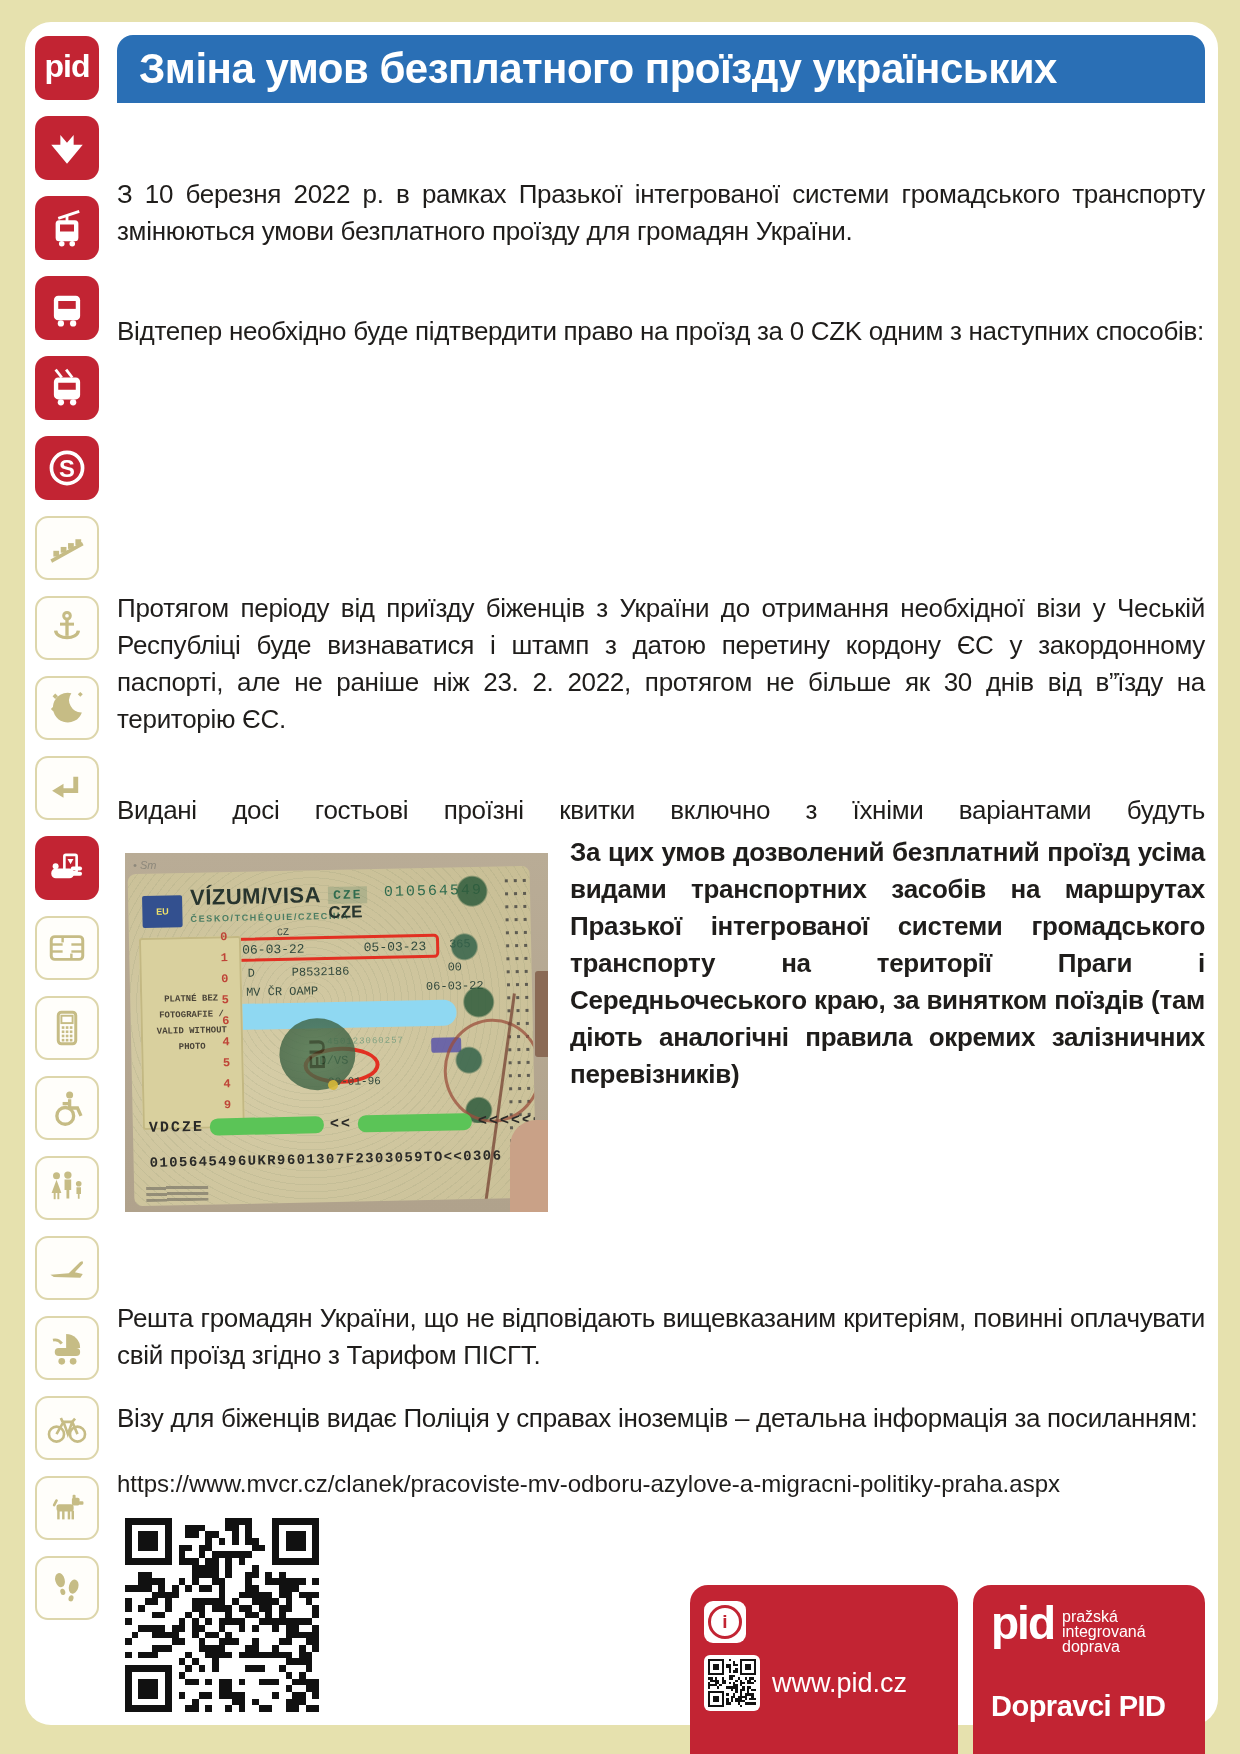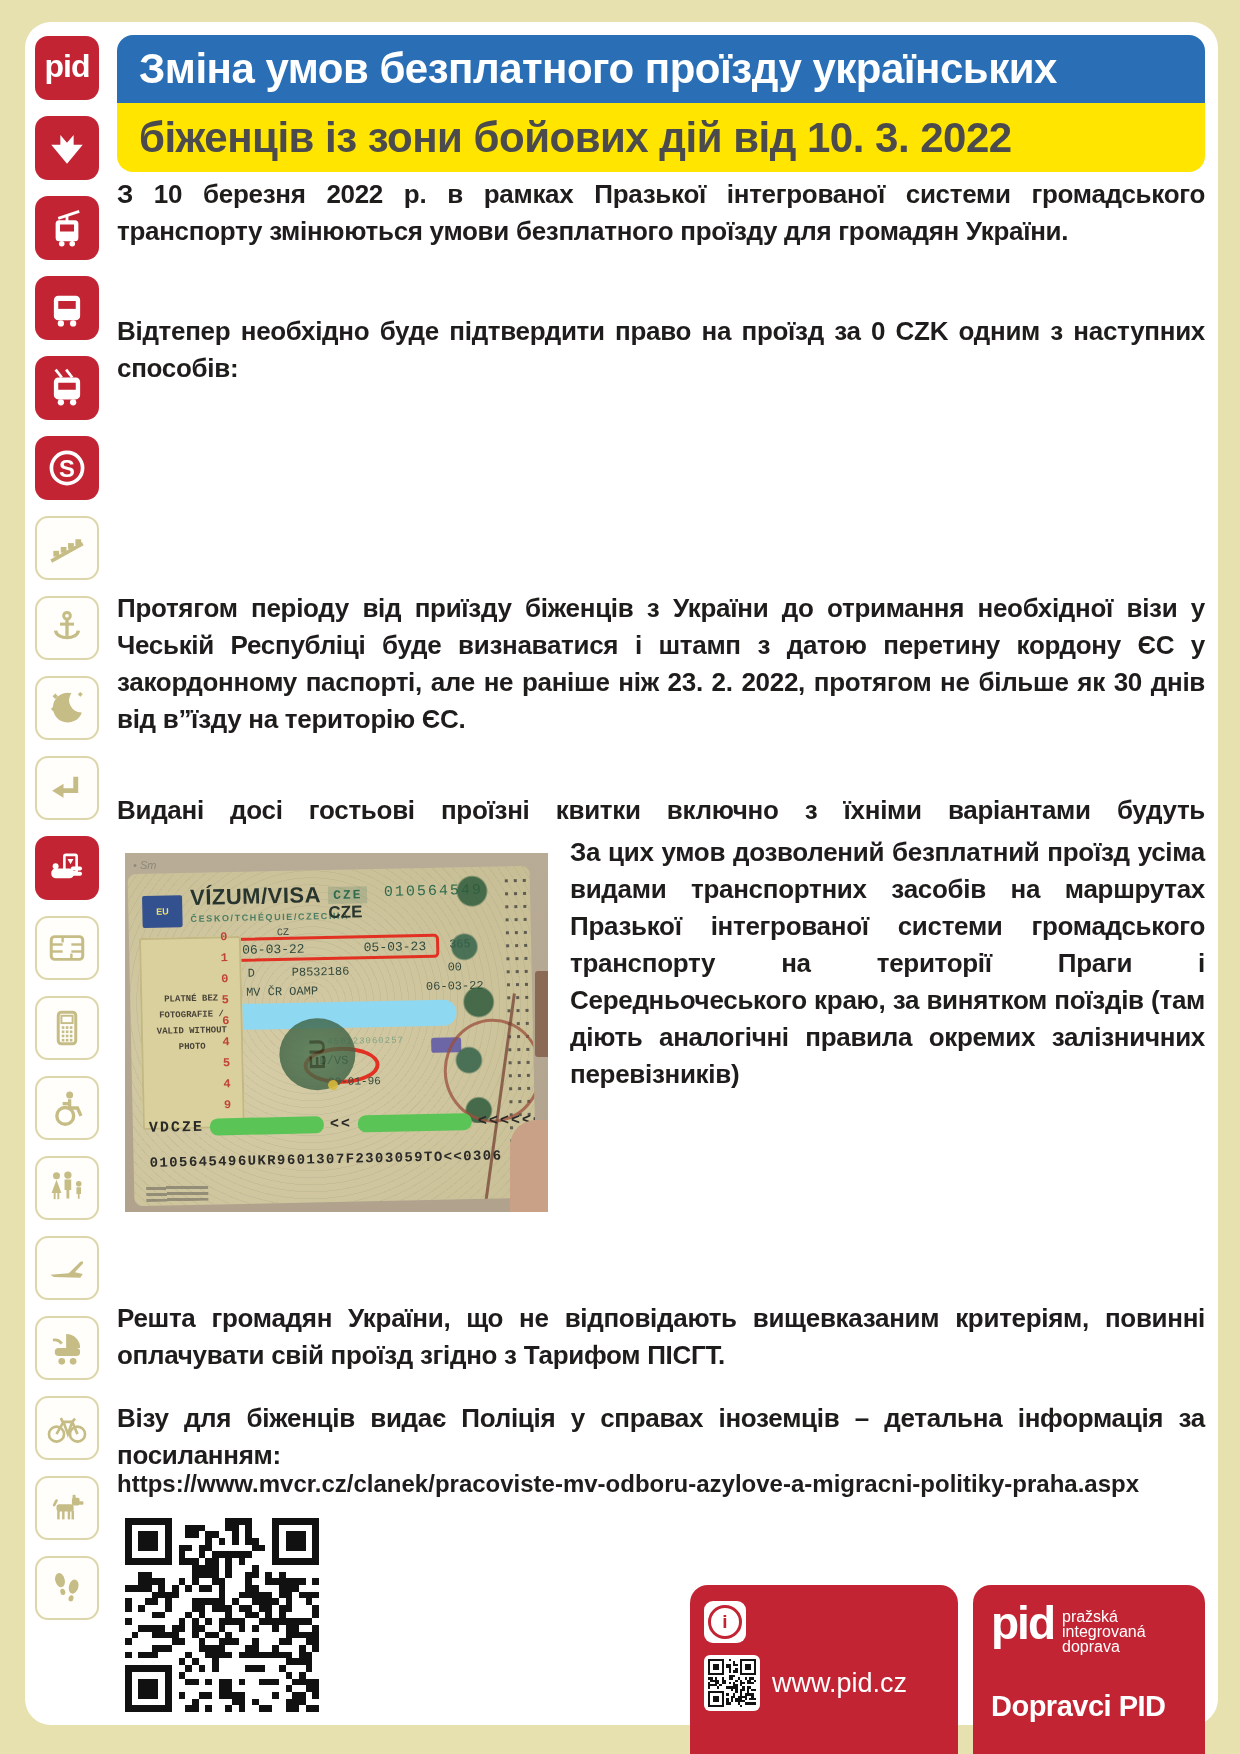--- a/index.html
+++ b/index.html
@@ -16,28 +16,28 @@
   .pid-text{font-weight:bold;font-size:32px;letter-spacing:-1px;color:#fff;margin-top:-4px}
   
   .hdr{position:absolute;left:117px;top:35px;width:1088px;height:137px;
        border-radius:16px;overflow:hidden}
   .hdr-blue{height:68px;background:#2a6fb5;display:flex;align-items:center;padding-left:22px;
             color:#fff;font-size:42px;font-weight:bold;letter-spacing:-0.5px}
   .hdr-yellow{height:69px;background:#ffe500;display:flex;align-items:center;padding-left:22px;
             color:#4b4b4d;font-size:42px;font-weight:bold;letter-spacing:-0.5px}
   
   .p{position:absolute;left:117px;width:1088px;font-size:26px;line-height:37px;
-     font-weight:bold;text-align:justify;letter-spacing:-0.3px}
+     font-weight:normal;text-align:justify;letter-spacing:-0.3px}
   .bullet{text-indent:70px}
   .first-line{text-align:justify;-moz-text-align-last:justify;text-align-last:justify}
   .right-col{position:absolute;left:570px;top:803px;width:635px;font-size:26px;line-height:37px;
      font-weight:bold;text-align:justify;letter-spacing:-0.3px}
   .right-col .gap{height:31px}
   .url-line{position:absolute;left:117px;top:1470px;width:1088px;font-size:24px;
-     font-weight:bold;letter-spacing:0}
+     font-weight:normal;letter-spacing:0}
   
   .qr-main{position:absolute;left:125px;top:1518px;width:194px;height:194px;background:#fff}
   .qr-main svg rect{fill:#111}
   .qr-main svg rect[fill="#fff"]{fill:#fff}
   
   .photo{position:absolute;left:125px;top:853px;width:423px;height:359px;
          background:linear-gradient(180deg,#b9ac96,#b0a28c);overflow:hidden}
   .wall-note{position:absolute;left:8px;top:6px;color:#8d887b;font-size:11px;font-style:italic}
   .table-edge{position:absolute;right:0;top:118px;width:13px;height:86px;background:#8a6a55;border-radius:3px 0 0 3px}
   .finger{position:absolute;right:-14px;bottom:-26px;width:52px;height:118px;background:#c9a187;border-radius:26px 0 0 26px}
@@ -297,21 +297,20 @@
   <svg viewBox="0 0 24 24" width="42" height="42" fill="currentColor">
       <ellipse cx="8" cy="7.5" rx="2.7" ry="4.1" transform="rotate(-15 8 7.5)"></ellipse>
       <ellipse cx="9.6" cy="14.2" rx="1.4" ry="1.8" transform="rotate(-15 9.6 14.2)"></ellipse>
       <ellipse cx="15.8" cy="11.2" rx="2.7" ry="4.1" transform="rotate(15 15.8 11.2)"></ellipse>
       <ellipse cx="14.3" cy="17.9" rx="1.4" ry="1.8" transform="rotate(15 14.3 17.9)"></ellipse>
     </svg>
 </div>
 
 <div class="hdr">
   <div class="hdr-blue">Зміна умов безплатного проїзду українських</div>
-  <div class="hdr-yellow">біженців із зони бойових дій від 10. 3. 2022</div>
 </div>
 
 <div class="p" style="top:176px">З 10 березня 2022 р. в рамках Празької інтегрованої системи громадського транспорту змінюються умови безплатного проїзду для громадян України.</div>
 
 <div class="p" style="top:313px">
   <div>Відтепер необхідно буде підтвердити право на проїзд за 0 CZK одним з наступних способів:</div>
 </div>
 
 <div class="p" style="top:590px">Протягом періоду від приїзду біженців з України до отримання необхідної візи у Чеській Республіці буде визнаватися і штамп з датою перетину кордону ЄС у закордонному паспорті, але не раніше ніж 23. 2. 2022, протягом не більше як 30 днів від в”їзду на територію ЄС.</div>
 

